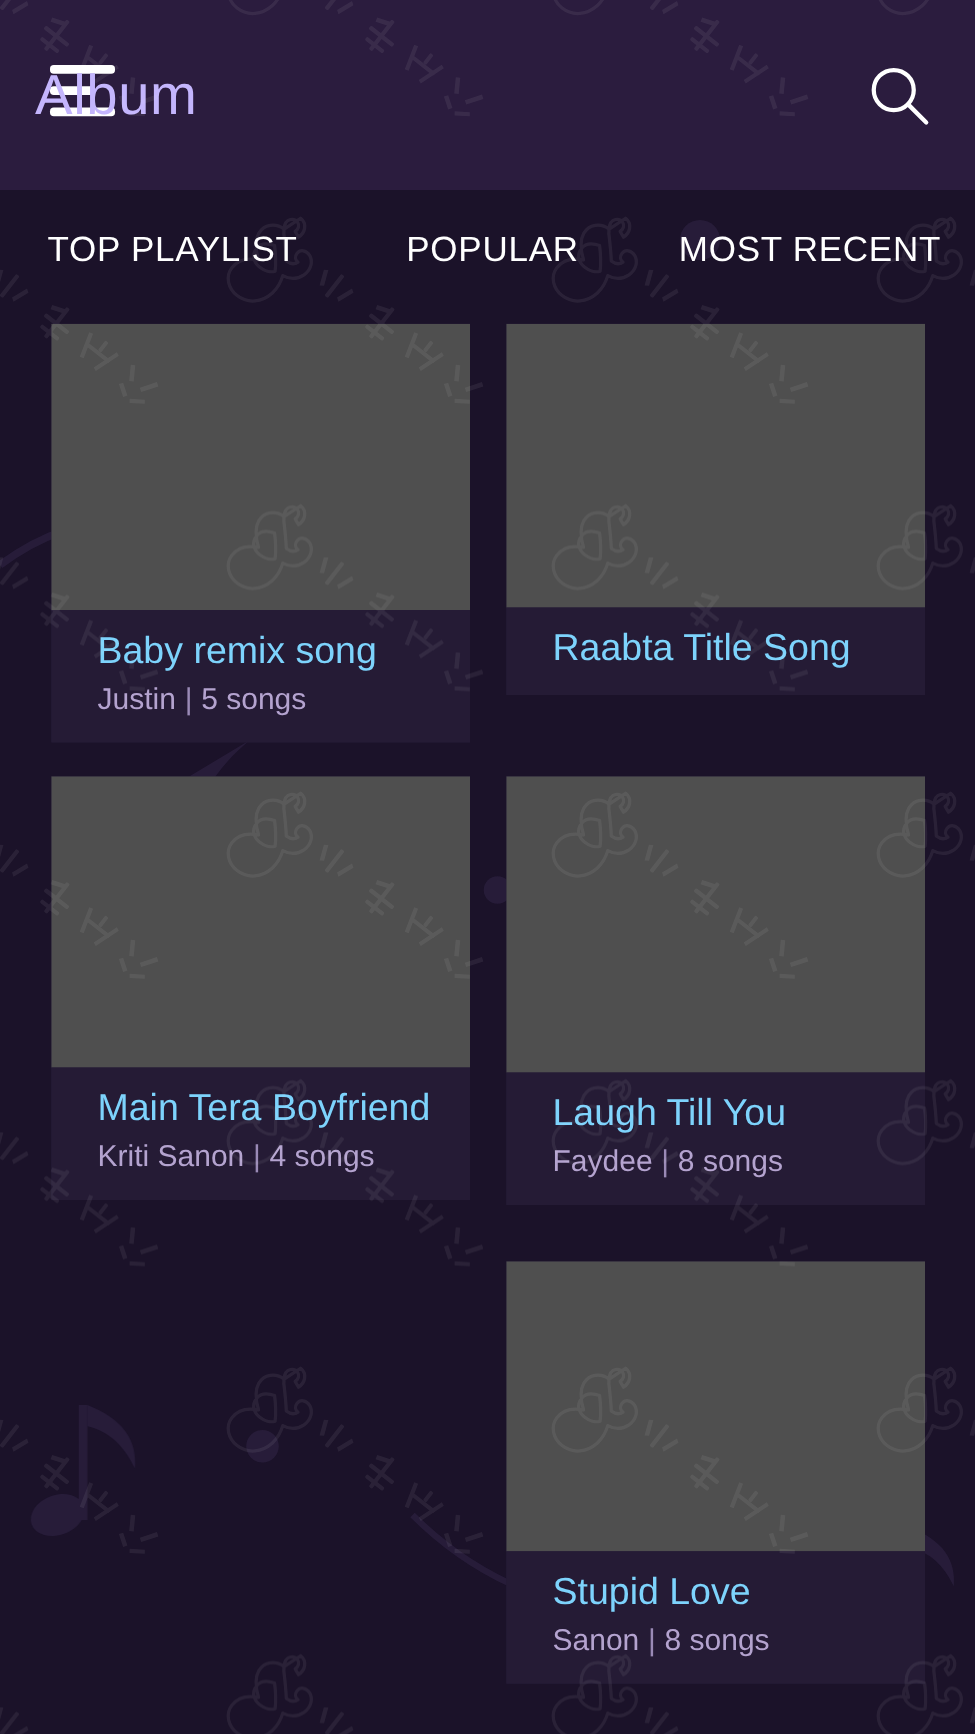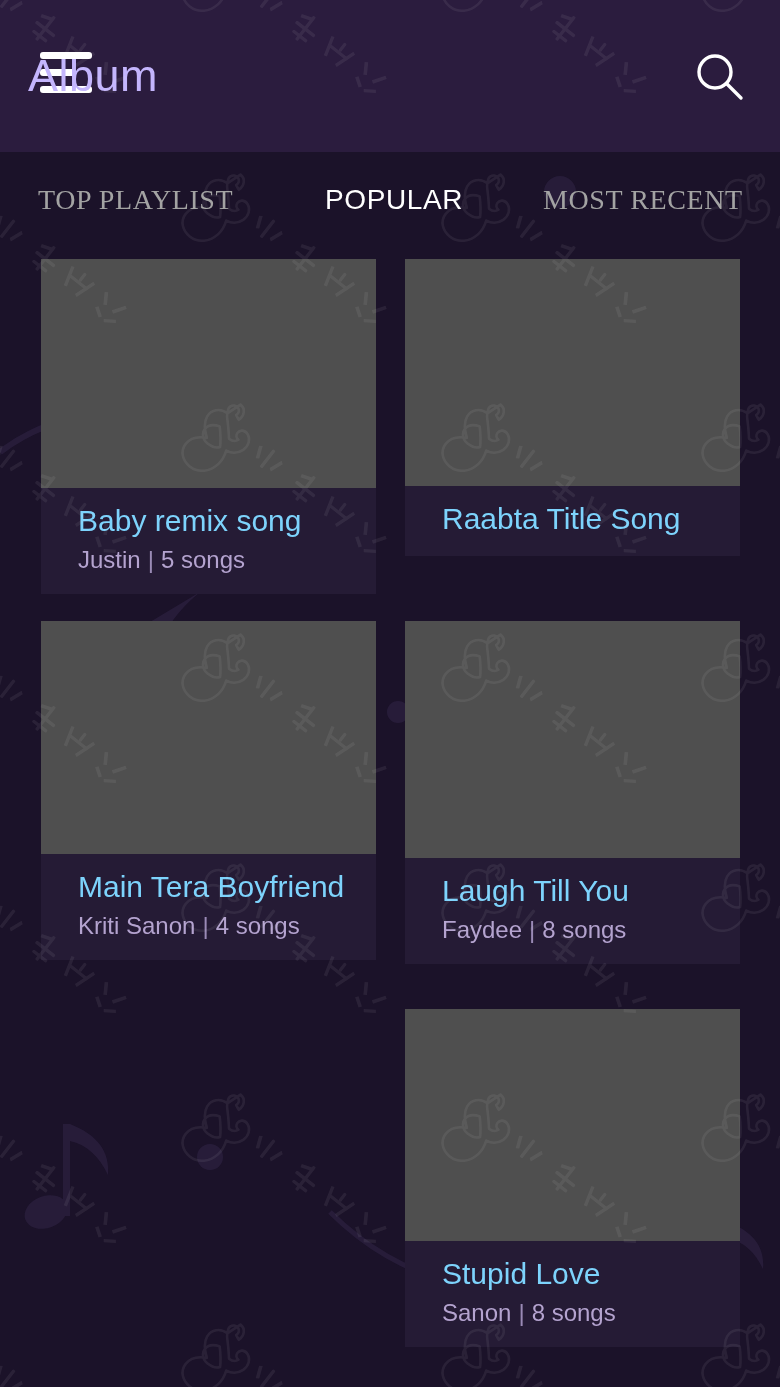--- a/index.html
+++ b/index.html
@@ -108,21 +108,21 @@
   }
   .tab {
     position: absolute;
     top: 30px;
     font-size: 28px;
     letter-spacing: 0.6px;
     white-space: nowrap;
     cursor: pointer;
     line-height: 36px;
   }
-  .tab.inactive { color: #a3a3a3; font-family: Liberation Serif, serif; }
+  .tab.inactive { color: #ffffff; }
   .tab.active   { color: #ffffff; }
   .tab-0 { left: 38px; }
   .tab-1 { left: 325px; }
   .tab-2 { left: 543px; }
 
   
   .grid {
     position: absolute;
     left: 0;
     top: 0;

